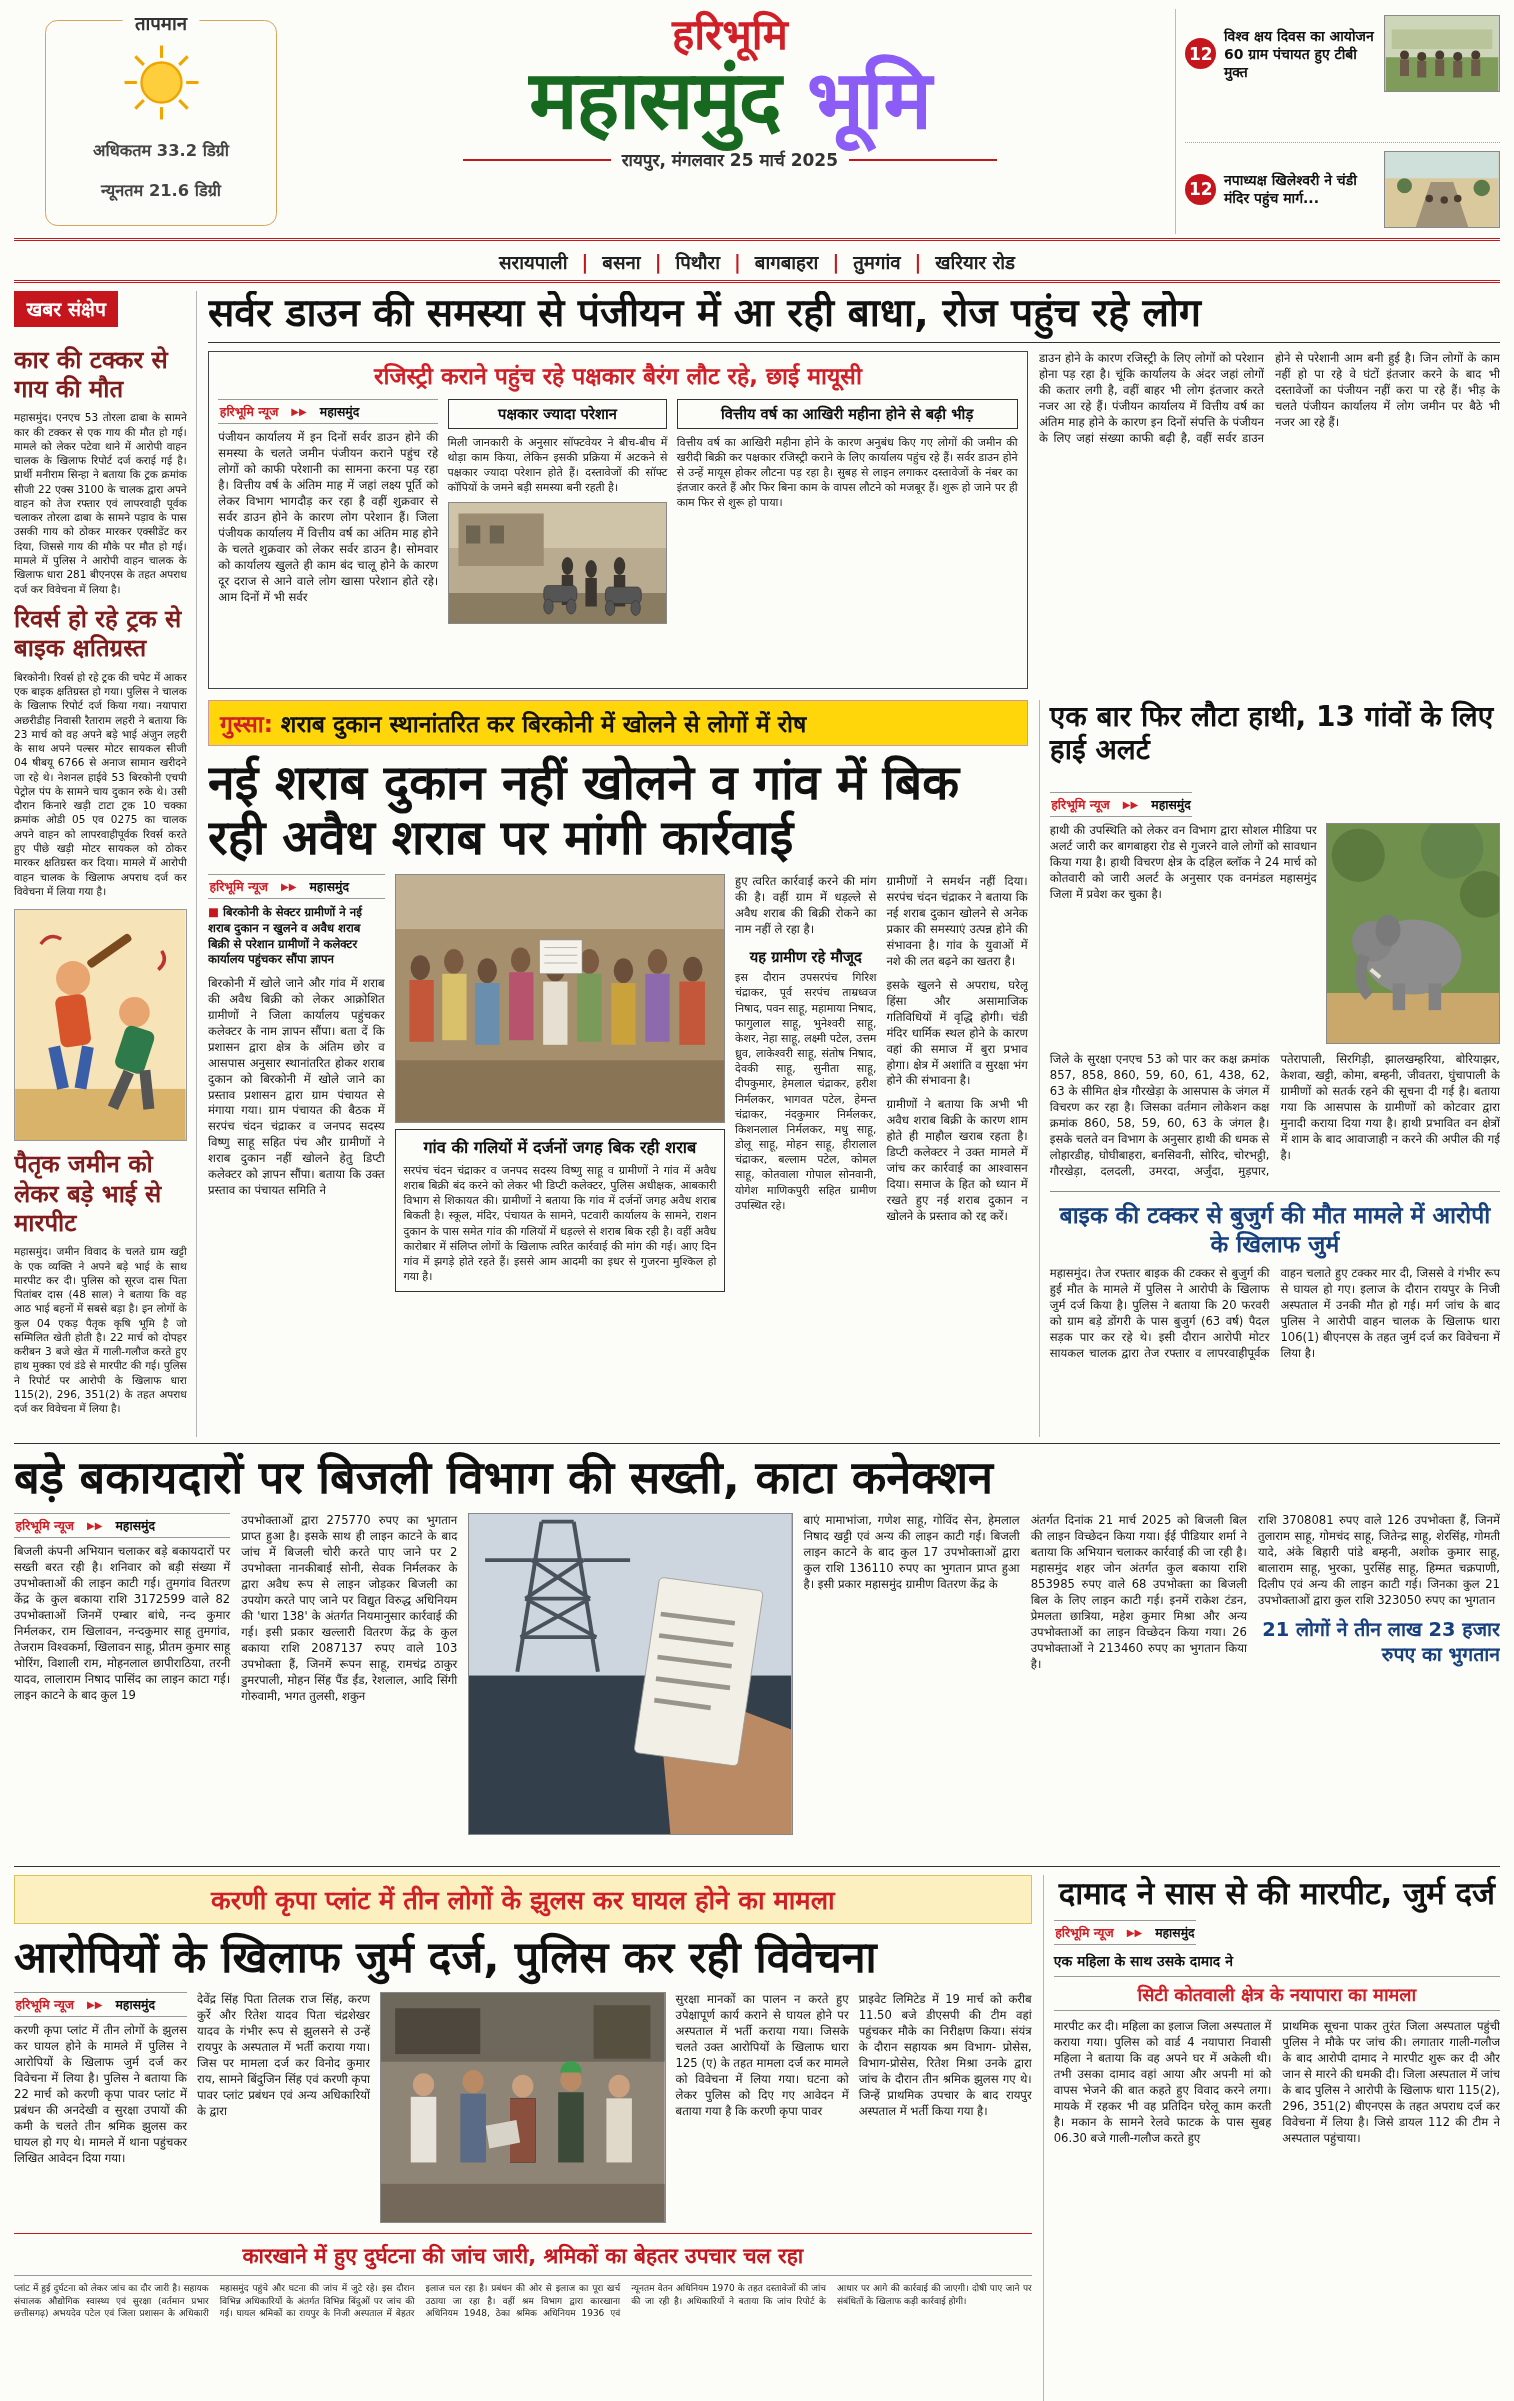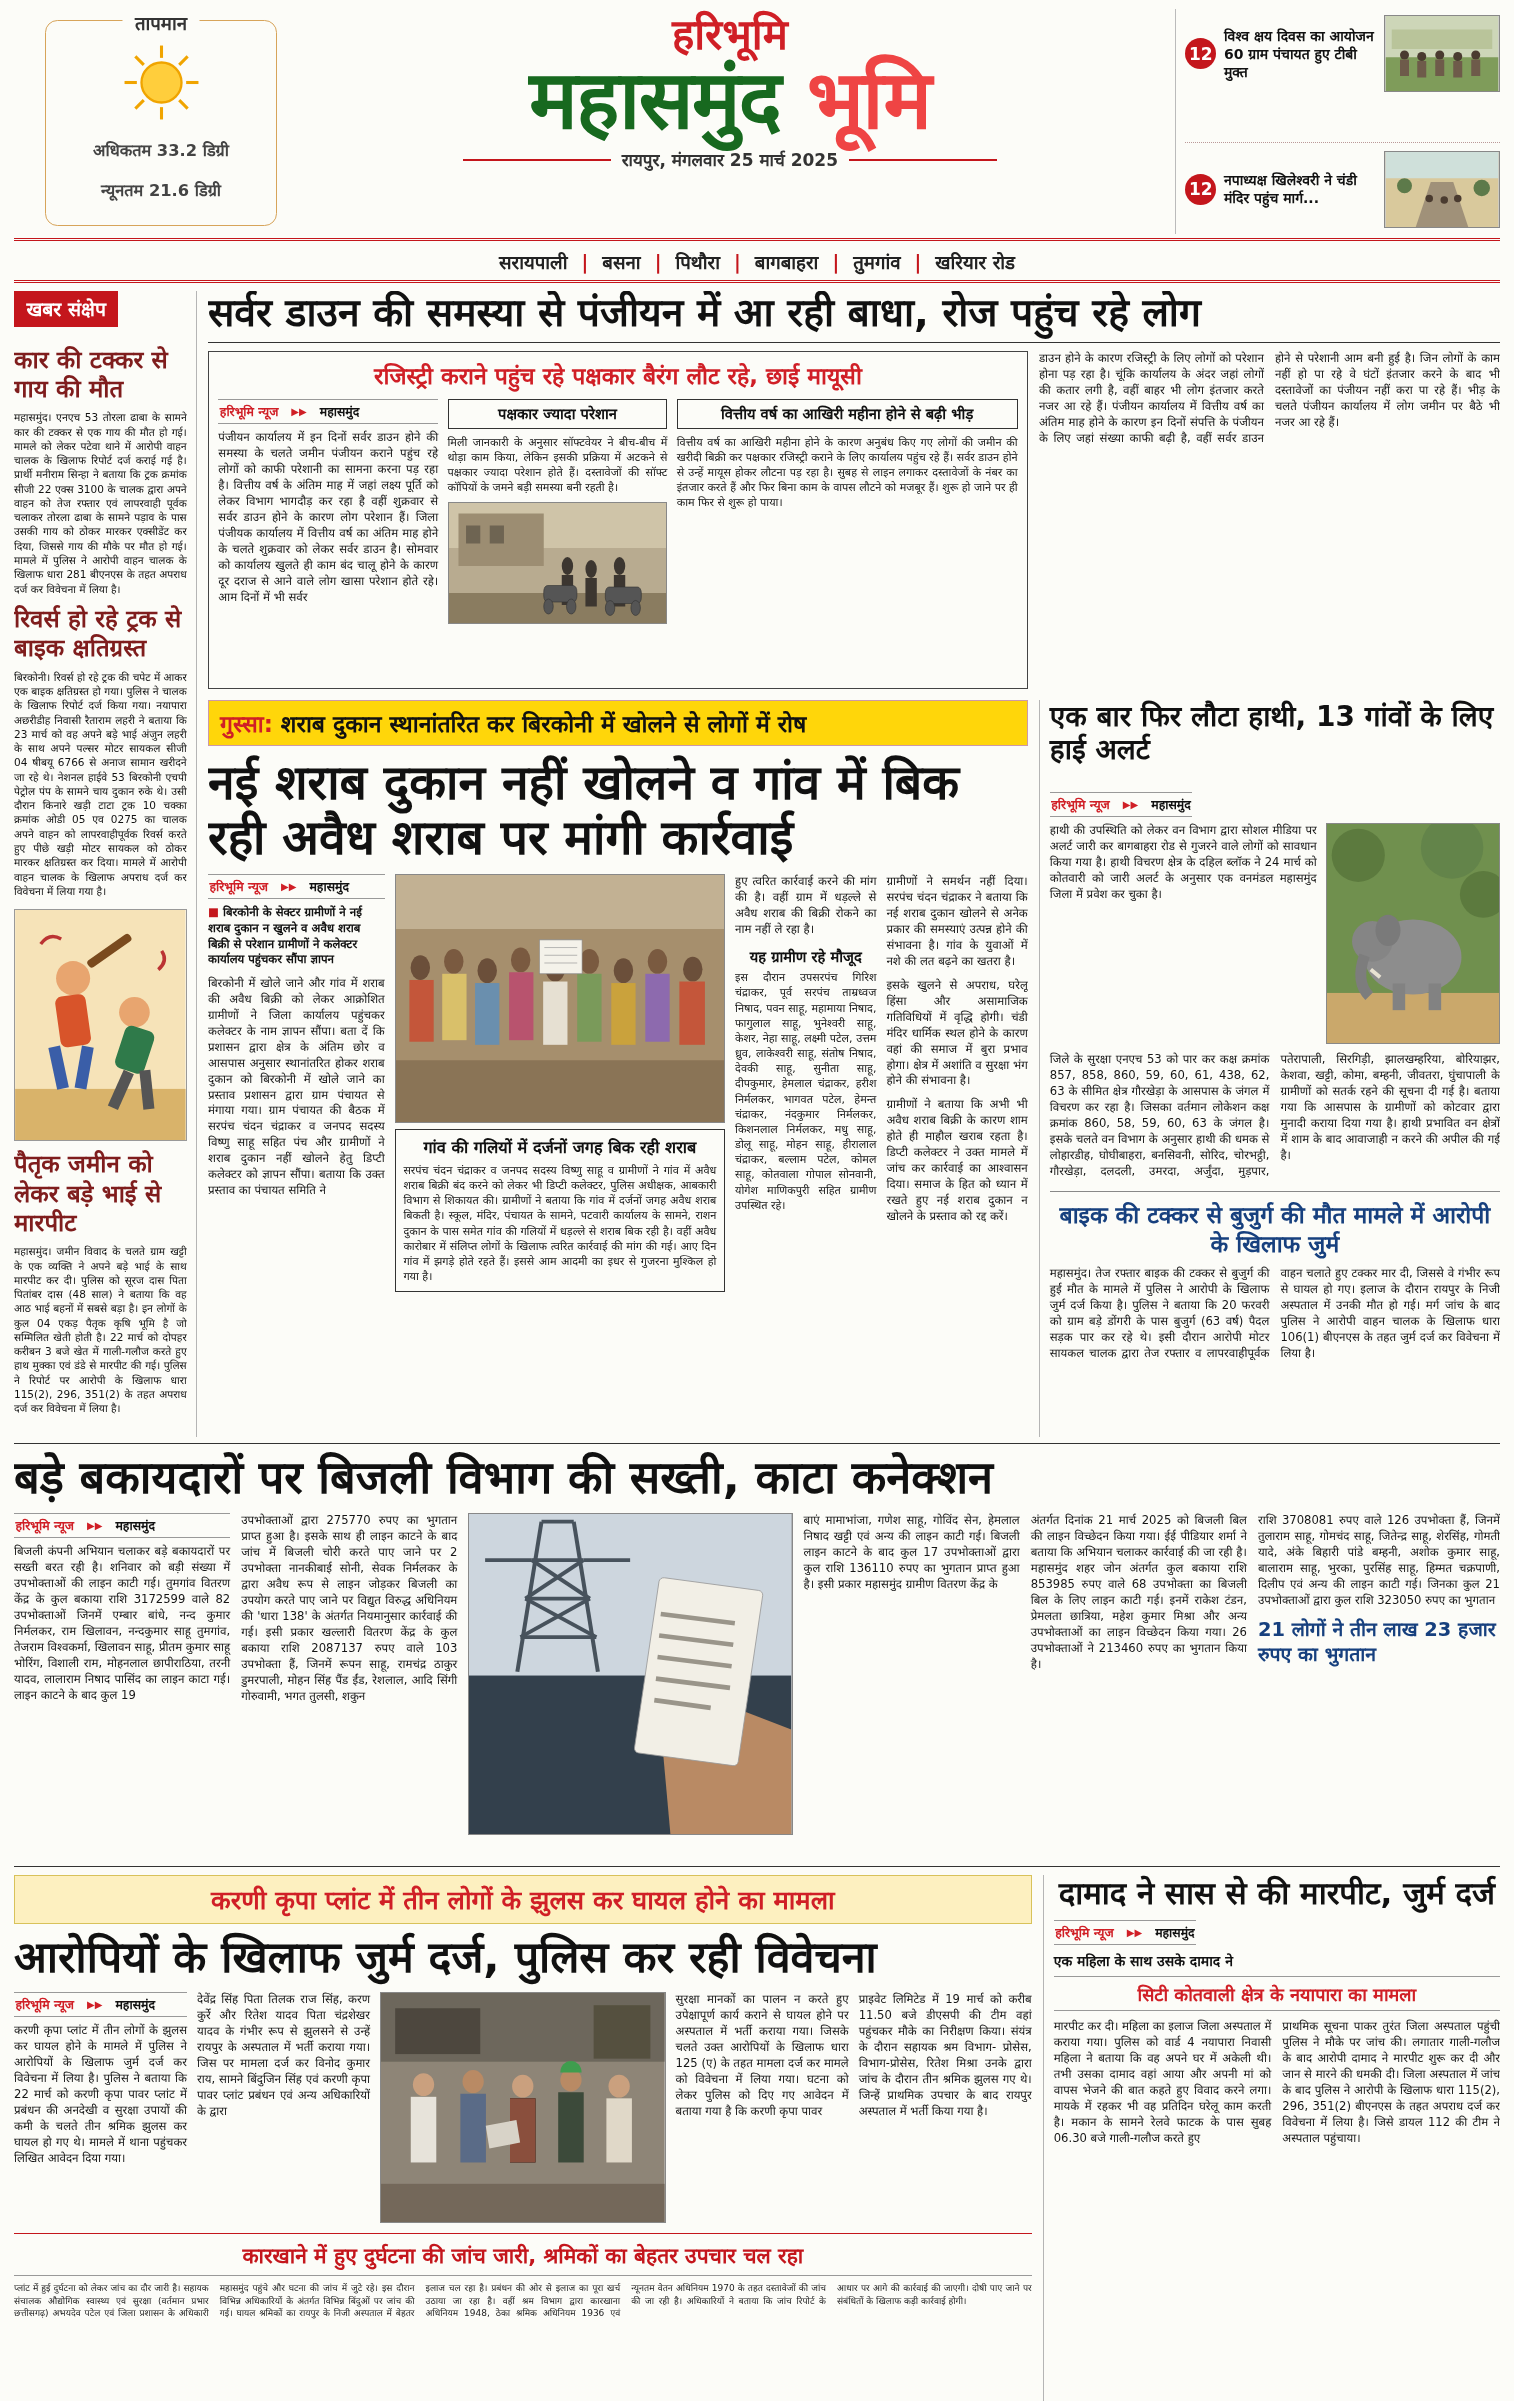--- a/index.html
+++ b/index.html
@@ -9,21 +9,21 @@
 
   
   .masthead { display:flex; height:232px; border-bottom:3.1px double #c4161c; padding-bottom:4.6px; }
   .weather { width:232px; border:1.5px solid #d7a45a; border-radius:12.4px; margin:11px 7.7px 7.7px 31px; text-align:center; position:relative; padding-top:20px; }
   .weather-tab { position:absolute; top:-12.4px; left:50%; transform:translateX(-50%); background:#fcfcf8; padding:1.5px 12.4px; font-weight:bold; font-size:18.6px; color:#333; }
   .weather-line { font-size:16.3px; font-weight:bold; color:#444; margin-top:18px; }
   .brand { flex:1; text-align:center; padding-top:4.6px; }
   .brand-top { font-size:42px; font-weight:bold; color:#d01f26; line-height:1; }
   .brand-main { font-size:81px; font-weight:bold; line-height:1.1; letter-spacing:-1.5px; }
   .brand-main .g { color:#17691f; }
-  .brand-main .r { color:#ef4444;text-align:right; }
+  .brand-main .r { color:#8b5cf6;text-align:right; }
   .dateline-row { display:flex; align-items:center; gap:11px; width:60%; margin:3.1px auto 0; }
   .dateline-row:before,.dateline-row:after { content:""; flex:1; border-top:2.3px solid #c4161c; }
   .dateline { font-size:17px; font-weight:bold; color:#333; white-space:nowrap; }
   .briefs { width:325px; border-left:0.8px solid #bbb; padding-left:9.3px; display:flex; flex-direction:column; justify-content:space-between; padding-top:6.2px; padding-bottom:6.2px; }
   .brief { display:flex; gap:7.7px; align-items:center; }
   .brief + .brief { border-top:1.5px dotted #b99; padding-top:7.7px; }
   .badge { min-width:31px; height:31px; border-radius:50%; background:#c4161c; color:#fff; font-weight:bold; font-size:17px; display:flex; align-items:center; justify-content:center; }
   .brief-text { flex:1; font-weight:bold; font-size:14px; line-height:1.3; }
   .brief-photo { width:116px; height:77px; border:0.8px solid #999; overflow:hidden; flex:none; }
 
@@ -78,21 +78,21 @@
   .ele-photo { width:174px; height:221px; flex:none; }
   .ele-cols { column-count:2; column-gap:11px; margin-top:7.7px; }
   .bike-head { color:#17407e; font-size:23px; font-weight:bold; line-height:1.25; text-align:center; margin:11px 0 7.7px; border-top:1.2px solid #888; padding-top:9.3px; }
   .bike-cols { column-count:2; column-gap:11px; }
 
   
   .power { border-top:1.5px solid #333; margin-top:6.2px; padding-top:7.7px; height:418px; overflow:hidden; }
   .power-headline { font-size:45px; font-weight:bold; line-height:1.15; }
   .power-grid { display:grid; grid-template-columns:1fr 1fr 1.5fr 1fr 1fr 1.12fr; gap:11px; margin-top:9.3px; height:325px; overflow:hidden; }
   .power-photo { height:322px; }
-  .pay-head { color:#17407e; font-size:19.4px; font-weight:bold; line-height:1.3; text-align:left; margin:7.7px 0; }
+  .pay-head { color:#17407e; font-size:19.4px; font-weight:bold; line-height:1.3; text-align:right; margin:7.7px 0; }
 
   
   .plant-row { border-top:1.5px solid #333; margin-top:4.6px; padding-top:7.7px; display:flex; gap:11px; height:535px; overflow:hidden; }
   .plant-left { width:69%; overflow:hidden; }
   .plant-banner { background:#fdf0c0; border:0.8px solid #d8c25a; color:#d01f26; font-size:25.6px; font-weight:bold; text-align:center; padding:6.2px; }
   .plant-headline { font-size:43px; font-weight:bold; line-height:1.15; margin:9.3px 0; }
   .plant-grid { display:grid; grid-template-columns:1fr 1fr 1.65fr 1fr 1fr; gap:10px; height:232px; overflow:hidden; }
   .probe-head { border-top:1.5px solid #c4161c; border-bottom:0.8px solid #999; color:#c4161c; font-weight:bold; font-size:21px; text-align:center; padding:6.2px 0; margin-top:9.3px; }
   .probe-body { column-count:5; column-gap:11px; font-size:9px; line-height:1.4; text-align:justify; margin-top:6.2px; color:#222; }
 

